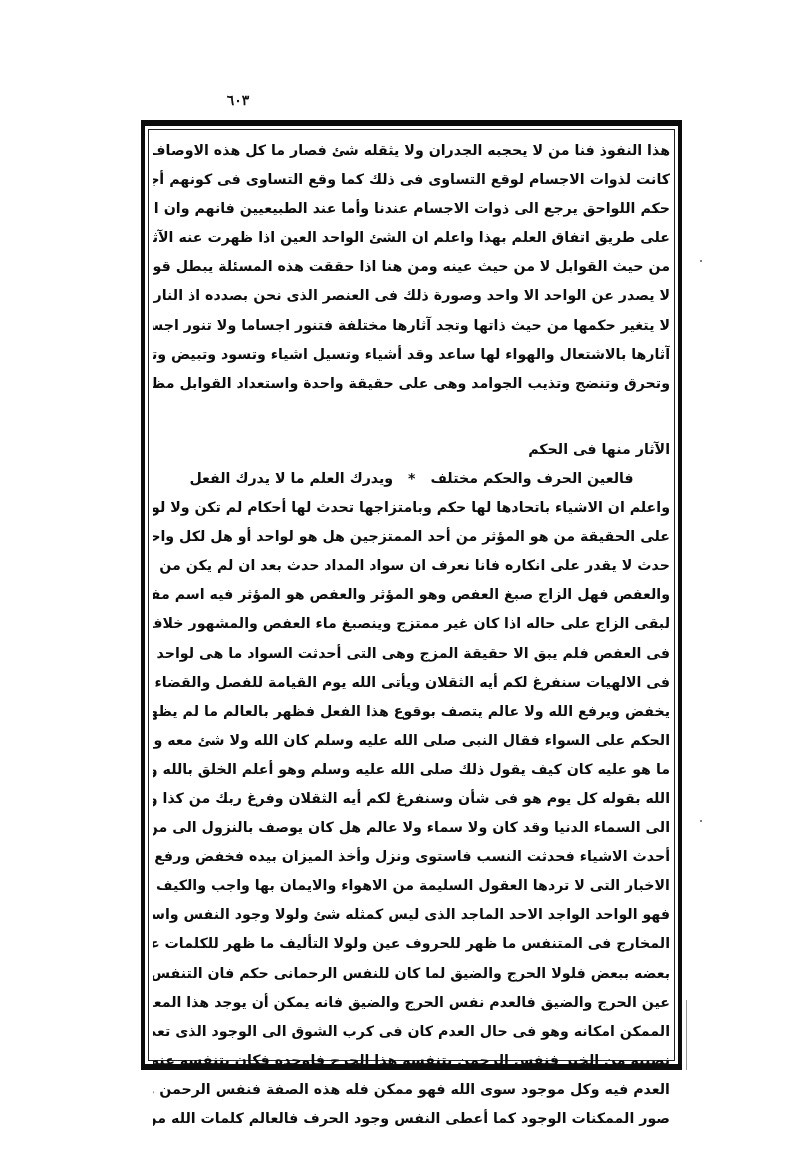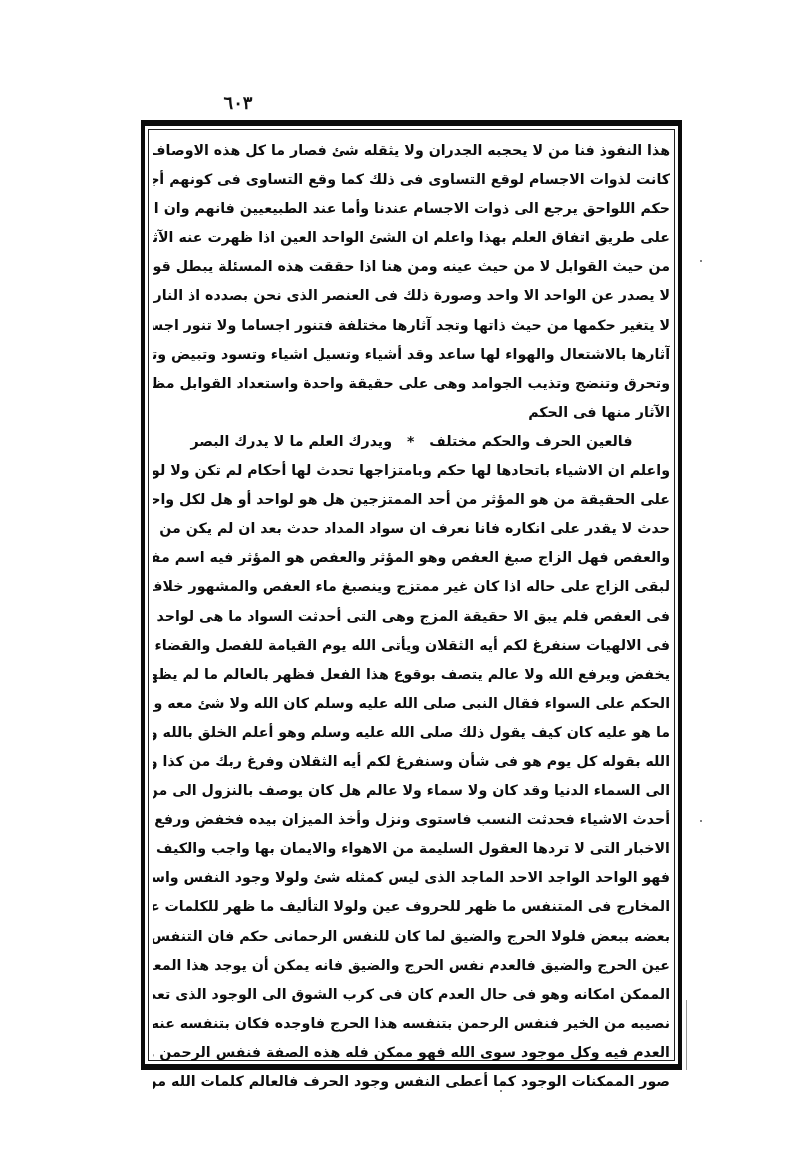--- a/index.html
+++ b/index.html
@@ -16,21 +16,21 @@
       color: #111111;
     }
     .page-number {
       position: absolute;
       top: 92px;
       left: 208px;
       width: 60px;
       text-align: center;
       font-family: "DejaVu Serif", serif;
       font-weight: bold;
-      font-size: 18px;
+      font-size: 14px;
       letter-spacing: 1px;
       color: #111;
     }
     .frame {
       position: absolute;
       top: 120px;
       left: 141px;
       width: 541px;
       height: 950px;
       box-sizing: border-box;
@@ -63,20 +63,21 @@
       font-weight: bold;
       font-size: 14.2px;
       white-space: nowrap;
       text-align: justify;
       text-align-last: justify;
       overflow: hidden;
       color: #0d0d0d;
     }
     .line.last-para {
       text-align-last: right;
+      margin-top: 37px;
     }
     .verse {
       display: block;
       height: 29.1px;
       line-height: 29.1px;
       font-weight: bold;
       font-size: 14.2px;
       text-align: center;
       white-space: nowrap;
       color: #0d0d0d;
@@ -119,21 +120,21 @@
       <span class="line">من حيث القوابل لا من حيث عينه ومن هنا اذا حققت هذه المسئلة يبطل قول الحكيم</span>
       <span class="line">لا يصدر عن الواحد الا واحد وصورة ذلك فى العنصر الذى نحن بصدده اذ النار بما هى نار</span>
       <span class="line">لا يتغير حكمها من حيث ذاتها وتجد آثارها مختلفة فتنور اجساما ولا تنور اجساما مع ان</span>
       <span class="line">آثارها بالاشتعال والهواء لها ساعد وقد أشياء وتسيل اشياء وتسود وتبيض وتسخن</span>
       <span class="line">وتحرق وتنضج وتذيب الجوامد وهى على حقيقة واحدة واستعداد القوابل مظهر اختلاف</span>
       <span class="line last-para">الآثار منها فى الحكم</span>
 
       <div class="verse">
         <span>فالعين الحرف والحكم مختلف</span>
         <span class="sep">*</span>
-        <span>ويدرك العلم ما لا يدرك البصر</span>
+        <span>ويدرك العلم ما لا يدرك الفعل</span>
       </div>
 
       <span class="line">واعلم ان الاشياء باتحادها لها حكم وبامتزاجها تحدث لها أحكام لم تكن ولا لواحد منها ولا يدرى</span>
       <span class="line">على الحقيقة من هو المؤثر من أحد الممتزجين هل هو لواحد أو هل لكل واحد فيه قوة والذى</span>
       <span class="line">حدث لا يقدر على انكاره فانا نعرف ان سواد المداد حدث بعد ان لم يكن من امتزاج الزاج</span>
       <span class="line">والعفص فهل الزاج صبغ العفص وهو المؤثر والعفص هو المؤثر فيه اسم مفعول ولو كان ذلك</span>
       <span class="line">لبقى الزاج على حاله اذا كان غير ممتزج وينصبغ ماء العفص والمشهور خلاف ذلك وكذلك القول</span>
       <span class="line">فى العفص فلم يبق الا حقيقة المزج وهى التى أحدثت السواد ما هى لواحد بعينه حقيقة ما قلناه</span>
       <span class="line">فى الالهيات سنفرغ لكم أيه الثقلان ويأتى الله يوم القيامة للفصل والقضاء وبيده الميزان</span>
       <span class="line">يخفض ويرفع الله ولا عالم يتصف بوقوع هذا الفعل فظهر بالعالم ما لم يظهر ولا عالم فليس</span>

